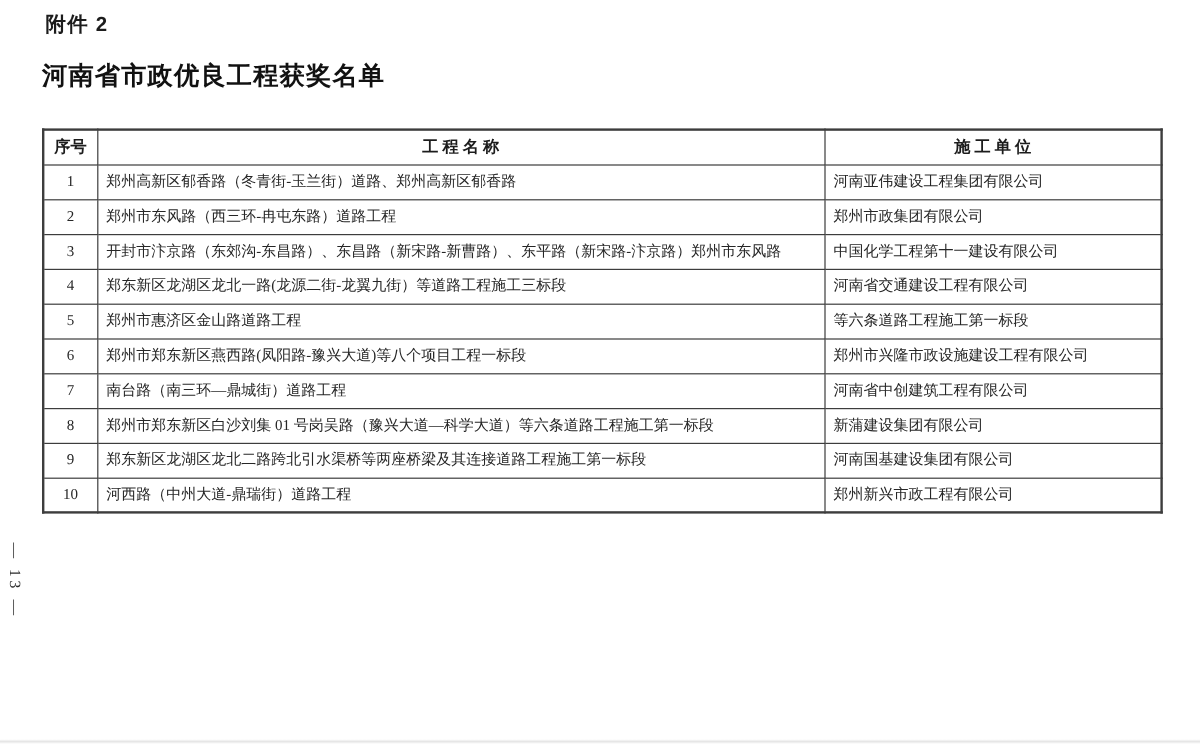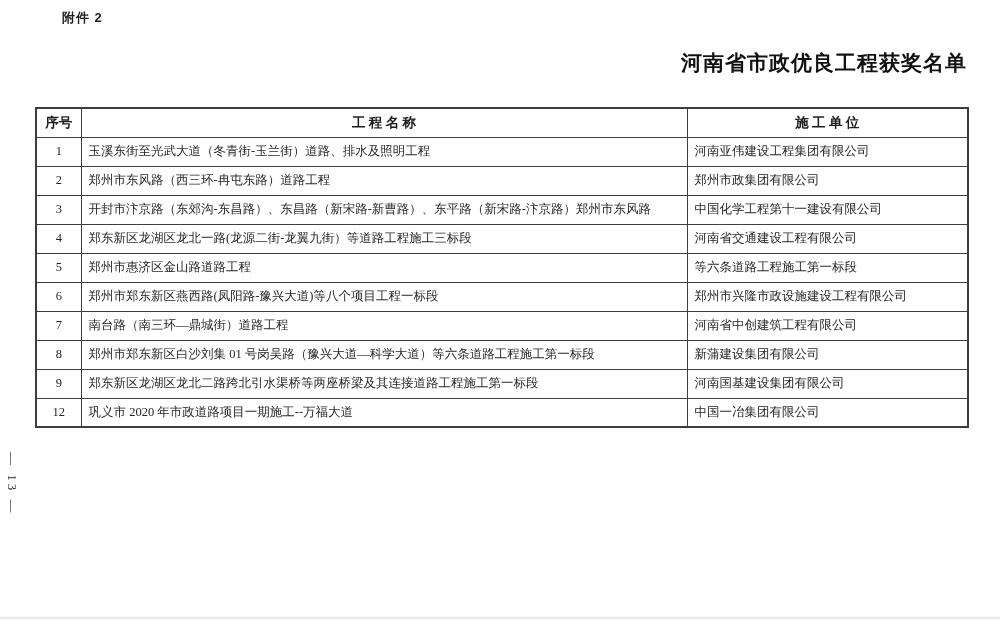--- a/index.html
+++ b/index.html
@@ -14,31 +14,30 @@
     font-family: "Liberation Serif", "DejaVu Serif", serif;
     color: #222222;
     overflow: hidden;
   }
   .attachment {
     position: absolute;
     left: 38px;
     top: 9px;
     font-family: "Liberation Sans", "DejaVu Sans", sans-serif;
     font-weight: bold;
-    font-size: 13px;
+    font-size: 17px;
     color: #1c1c1c;
     letter-spacing: 1px;
-    margin-left: 24px;
   }
   .title {
     position: absolute;
     left: 35px;
     width: 932px;
     top: 49px;
-    text-align: right;
+    text-align: left;
     font-family: "Liberation Sans", "DejaVu Sans", sans-serif;
     font-weight: bold;
     font-size: 21px;
     color: #111111;
     letter-spacing: 1px;
   }
   .page-num {
     position: absolute;
     left: 4px;
     top: 452px;
@@ -112,21 +111,21 @@
   <thead>
     <tr>
       <th>序号</th>
       <th>工 程 名 称</th>
       <th>施 工 单 位</th>
     </tr>
   </thead>
   <tbody>
     <tr>
       <td class="cell-no">1</td>
-      <td>玉溪东街至光武大道（冬青街-玉兰街）道路、排水及照明工程</td>
+      <td>郑州高新区郁香路（冬青街-玉兰街）道路、郑州高新区郁香路</td>
       <td>河南亚伟建设工程集团有限公司</td>
     </tr>
     <tr>
       <td class="cell-no">2</td>
       <td>郑州市东风路（西三环-冉屯东路）道路工程</td>
       <td>郑州市政集团有限公司</td>
     </tr>
     <tr>
       <td class="cell-no">3</td>
       <td>开封市汴京路（东郊沟-东昌路）、东昌路（新宋路-新曹路）、东平路（新宋路-汴京路）郑州市东风路</td>
@@ -156,20 +155,20 @@
       <td class="cell-no">8</td>
       <td>郑州市郑东新区白沙刘集 01 号岗吴路（豫兴大道—科学大道）等六条道路工程施工第一标段</td>
       <td>新蒲建设集团有限公司</td>
     </tr>
     <tr>
       <td class="cell-no">9</td>
       <td>郑东新区龙湖区龙北二路跨北引水渠桥等两座桥梁及其连接道路工程施工第一标段</td>
       <td>河南国基建设集团有限公司</td>
     </tr>
     <tr>
-      <td class="cell-no">12</td>
-      <td>巩义市 2020 年市政道路项目一期施工--万福大道</td>
-      <td>中国一冶集团有限公司</td>
+      <td class="cell-no">10</td>
+      <td>河西路（中州大道-鼎瑞街）道路工程</td>
+      <td>郑州新兴市政工程有限公司</td>
     </tr>
   </tbody>
 </table>
 
 <div class="scan-edge"></div>
 
 </body></html>

